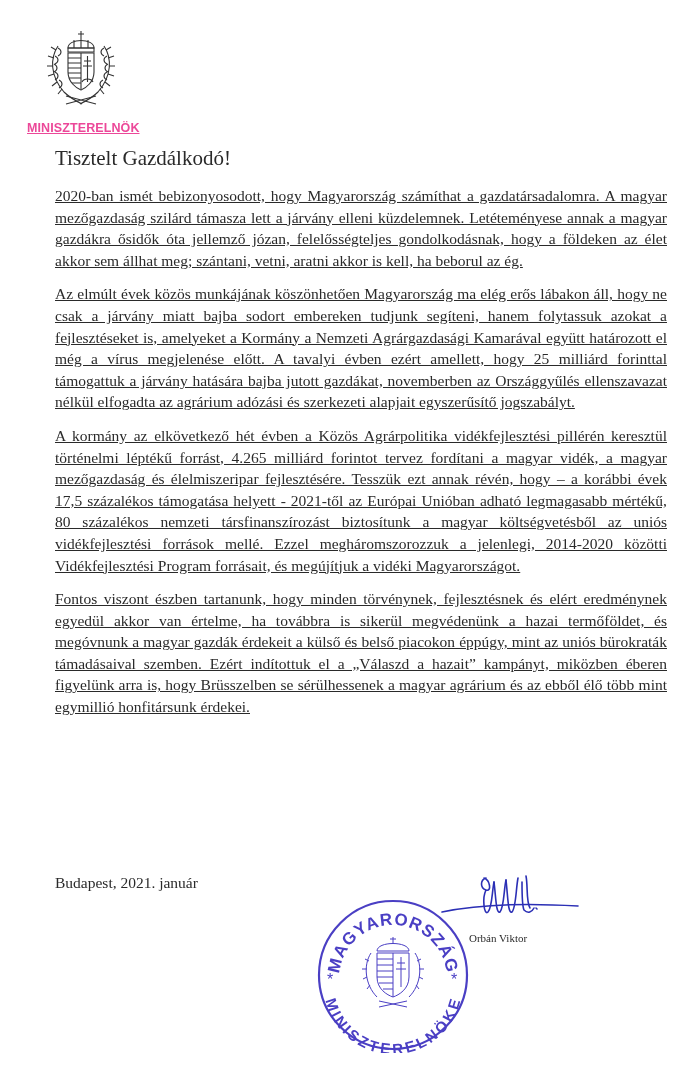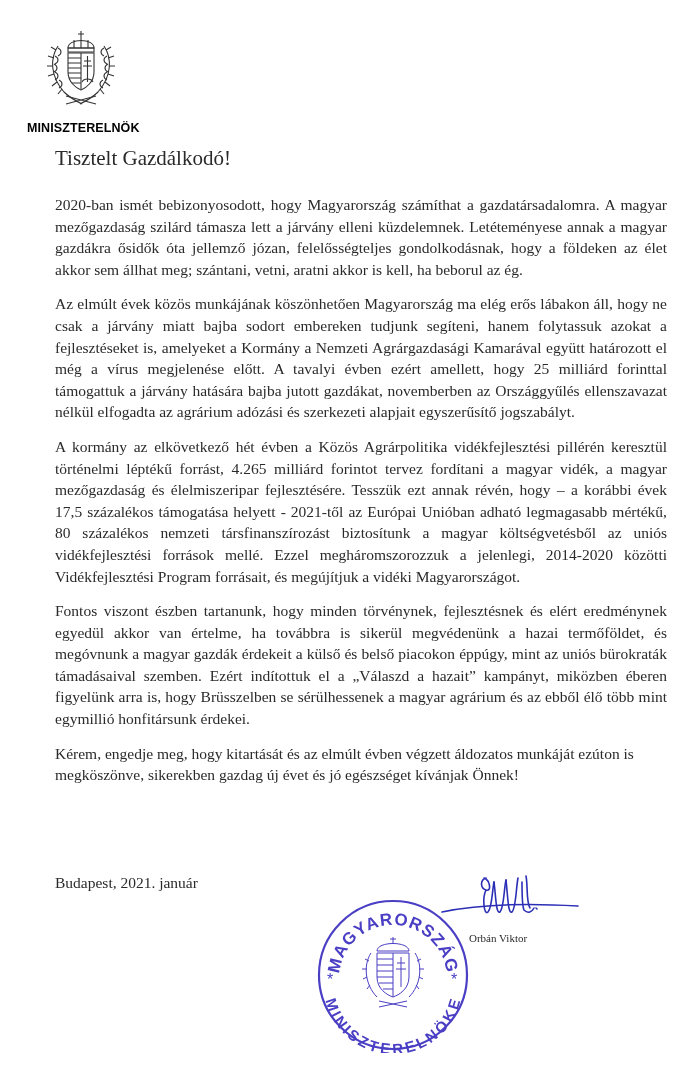--- a/index.html
+++ b/index.html
@@ -7,31 +7,31 @@
     width: 700px; height: 1066px; position: relative; overflow: hidden;
     font-family: "Liberation Serif", "DejaVu Serif", serif;
     color: #2a2a2a;
   }
   .coat {
     position: absolute; left: 44px; top: 26px; width: 74px; height: 80px;
   }
   .header-title {
     position: absolute; left: 27px; top: 121px;
     font-family: "Liberation Sans", "DejaVu Sans", sans-serif;
-    font-weight: bold; font-size: 12.5px; letter-spacing: 0.1px; color: #000000;
+    font-weight: bold; font-size: 12.5px; letter-spacing: 0.1px; color: #ec4899; text-decoration: underline;
   }
   .salutation {
     position: absolute; left: 55px; top: 146px; font-size: 21px;
   }
   .body-text {
     position: absolute; left: 55px; top: 181px; width: 612px;
     font-size: 15.5px; line-height: 21.6px;
   }
   .body-text p {
-    margin: 13px 0 12px 0; text-align: justify; hyphens: none;
+    margin: 4px 0 12px 0; text-align: justify; hyphens: none; text-decoration: underline;
   }
   .body-text p.last { text-align: left; }
   .date {
     position: absolute; left: 55px; top: 874px; font-size: 15.5px;
   }
   .stamp {
     position: absolute; left: 313px; top: 893px; width: 160px; height: 160px;
   }
   .signature {
     position: absolute; left: 440px; top: 872px; width: 140px; height: 60px;
@@ -72,21 +72,20 @@
 
 <div class="header-title">MINISZTERELNÖK</div>
 
 <div class="salutation">Tisztelt Gazdálkodó!</div>
 
 <div class="body-text">
   <p>2020-ban ismét bebizonyosodott, hogy Magyarország számíthat a gazdatársadalomra. A magyar mezőgazdaság szilárd támasza lett a járvány elleni küzdelemnek. Letéteményese annak a magyar gazdákra ősidők óta jellemző józan, felelősségteljes gondolkodásnak, hogy a földeken az élet akkor sem állhat meg; szántani, vetni, aratni akkor is kell, ha beborul az ég.</p>
   <p>Az elmúlt évek közös munkájának köszönhetően Magyarország ma elég erős lábakon áll, hogy ne csak a járvány miatt bajba sodort embereken tudjunk segíteni, hanem folytassuk azokat a fejlesztéseket is, amelyeket a Kormány a Nemzeti Agrárgazdasági Kamarával együtt határozott el még a vírus megjelenése előtt. A tavalyi évben ezért amellett, hogy 25 milliárd forinttal támogattuk a járvány hatására bajba jutott gazdákat, novemberben az Országgyűlés ellenszavazat nélkül elfogadta az agrárium adózási és szerkezeti alapjait egyszerűsítő jogszabályt.</p>
   <p>A kormány az elkövetkező hét évben a Közös Agrárpolitika vidékfejlesztési pillérén keresztül történelmi léptékű forrást, 4.265 milliárd forintot tervez fordítani a magyar vidék, a magyar mezőgazdaság és élelmiszeripar fejlesztésére. Tesszük ezt annak révén, hogy – a korábbi évek 17,5 százalékos támogatása helyett - 2021-től az Európai Unióban adható legmagasabb mértékű, 80 százalékos nemzeti társfinanszírozást biztosítunk a magyar költségvetésből az uniós vidékfejlesztési források mellé. Ezzel megháromszorozzuk a jelenlegi, 2014-2020 közötti Vidékfejlesztési Program forrásait, és megújítjuk a vidéki Magyarországot.</p>
   <p>Fontos viszont észben tartanunk, hogy minden törvénynek, fejlesztésnek és elért eredménynek egyedül akkor van értelme, ha továbbra is sikerül megvédenünk a hazai termőföldet, és megóvnunk a magyar gazdák érdekeit a külső és belső piacokon éppúgy, mint az uniós bürokraták támadásaival szemben. Ezért indítottuk el a „Válaszd a hazait” kampányt, miközben éberen figyelünk arra is, hogy Brüsszelben se sérülhessenek a magyar agrárium és az ebből élő több mint egymillió honfitársunk érdekei.</p>
-  <p class="last">Kérem, engedje meg, hogy kitartását és az elmúlt évben végzett áldozatos munkáját ezúton is megköszönve, sikerekben gazdag új évet és jó egészséget kívánjak Önnek!</p>
 </div>
 
 <div class="date">Budapest, 2021. január</div>
 
 <svg class="stamp" viewBox="0 0 160 160">
   <defs>
     <path id="topArc" d="M 26 86 A 54 54 0 0 1 134 86"></path>
     <path id="botArc" d="M 22 92 A 58 58 0 0 0 138 92"></path>
   </defs>
   <g stroke="#4a3fc4" fill="none">

